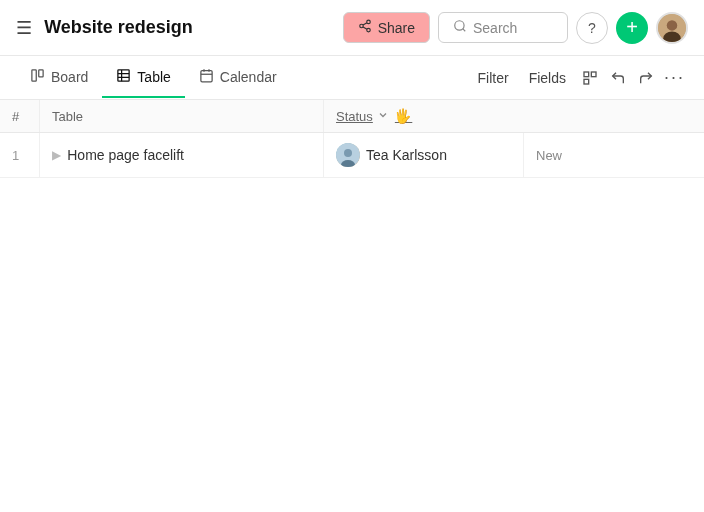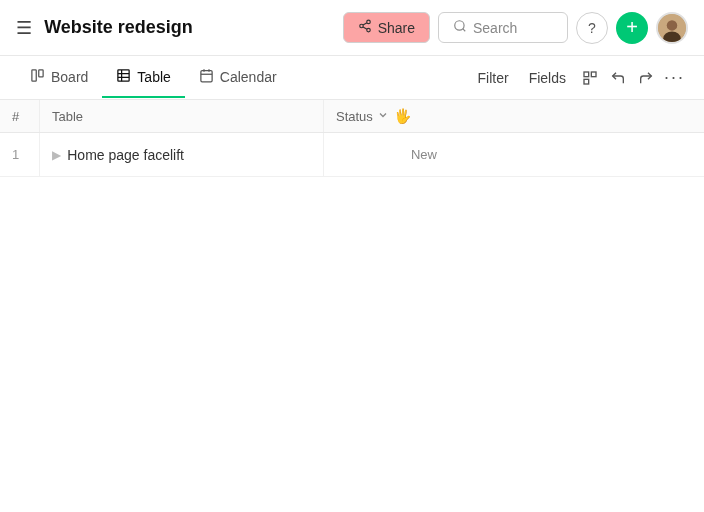--- a/index.html
+++ b/index.html
@@ -184,39 +184,40 @@
       gap: 4px;
       border-right: 1px solid #eee;
     }
     .col-header:last-child { border-right: none; }
     .sort-icon {
       color: #888;
       font-size: 11px;
     }
     .cursor-hand {
       cursor: pointer;
+      text-decoration: underline;
     }
 
     
     .table-row {
       display: grid;
       grid-template-columns: 40px 1fr 200px 180px;
       border-bottom: 1px solid #f0f0f0;
       min-height: 44px;
     }
     .cell {
       padding: 10px 12px;
       display: flex;
       align-items: center;
       gap: 6px;
       font-size: 14px;
       border-right: 1px solid #f0f0f0;
       color: #333;
     }
-    .cell:last-child { border-right: none; justify-content: center; }
+    .cell:last-child { border-right: none; }
     .cell-num {
       color: #999;
       font-size: 13px;
     }
     .cell-expand {
       color: #bbb;
       font-size: 12px;
       cursor: pointer;
     }
     .cell-name {
@@ -377,16 +378,26 @@
 
   <div class="table-row">
     <div class="cell">
       <span class="cell-num">1</span>
     </div>
     <div class="cell">
       <span class="cell-expand">▶</span>
       <span class="cell-name">Home page facelift</span>
     </div>
     <div class="cell">
+      <div class="assignee-avatar">
+        <svg width="24" height="24" viewBox="0 0 24 24">
+          <circle cx="12" cy="12" r="12" fill="#b8d0e0"></circle>
+          <circle cx="12" cy="10" r="4" fill="#7a9ab0"></circle>
+          <ellipse cx="12" cy="22" rx="7" ry="5" fill="#5a7a90"></ellipse>
+        </svg>
+      </div>
+      <span class="assignee-name">Tea Karlsson</span>
+    </div>
+    <div class="cell">
       <span class="status-badge">New</span>
     </div>
   </div>
 </div>
 
 </body></html>

